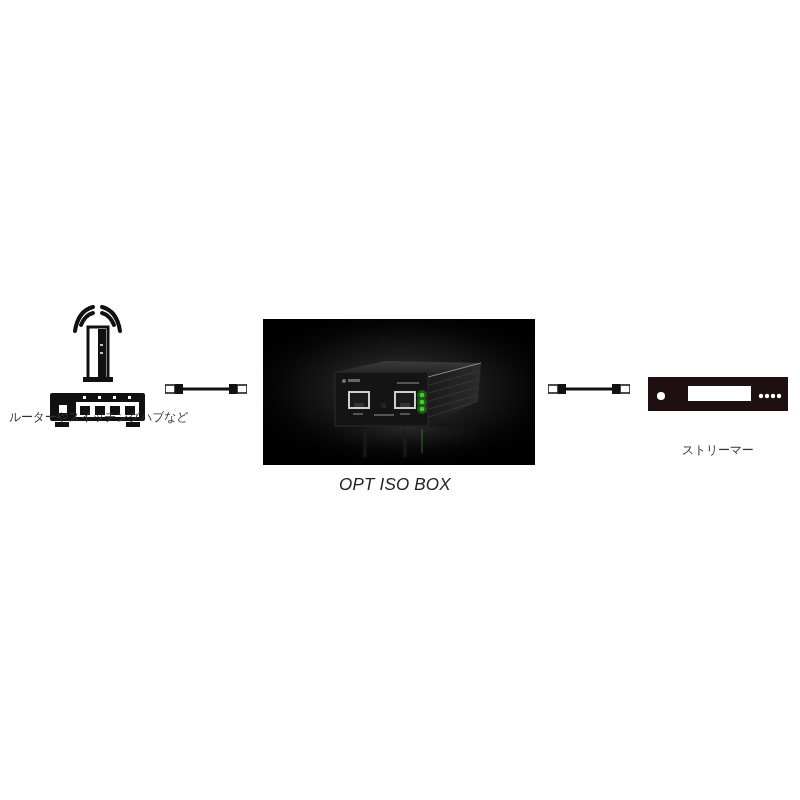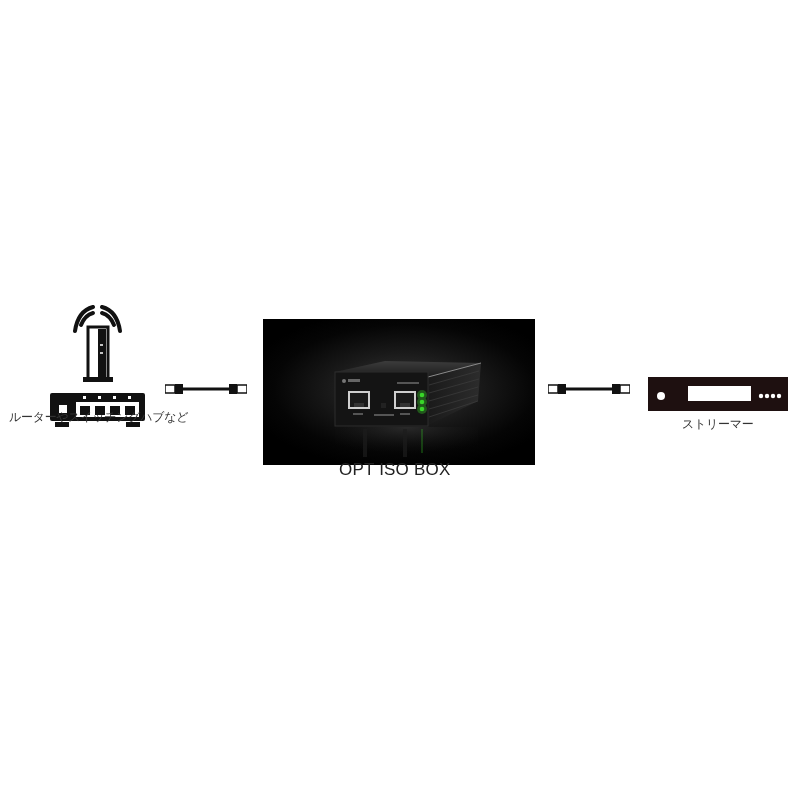--- a/index.html
+++ b/index.html
@@ -119,21 +119,21 @@
       <circle cx="159" cy="83" r="5"></circle>
       <circle cx="159" cy="90" r="5"></circle>
     </g>
 
     <rect x="72" y="108" width="143" height="38" fill="url(#refl)"></rect>
     <rect x="100" y="110" width="4" height="28" fill="#1c1c1c" opacity="0.7"></rect>
     <rect x="140" y="110" width="4" height="28" fill="#1c1c1c" opacity="0.7"></rect>
     <rect x="158" y="110" width="2" height="24" fill="#39d629" opacity="0.25"></rect>
   </svg>
 </div>
-<div class="abs caption" style="left:339px; top:460px;">OPT ISO BOX</div>
+<div class="abs caption" style="left:339px; top:475px;font-style:italic;">OPT ISO BOX</div>
 
 <div class="abs" style="left:548px; top:381px;">
   <svg width="82" height="14" viewBox="0 0 82 14">
     <rect x="0" y="3" width="10" height="8" fill="#fff" stroke="#111" stroke-width="1.5"></rect>
     <rect x="10" y="2" width="8" height="10" fill="#111"></rect>
     <line x1="18" y1="7" x2="64" y2="7" stroke="#111" stroke-width="3"></line>
     <rect x="64" y="2" width="8" height="10" fill="#111"></rect>
     <rect x="72" y="3" width="10" height="8" fill="#fff" stroke="#111" stroke-width="1.5"></rect>
   </svg>
 </div>
@@ -144,13 +144,13 @@
     <circle cx="13" cy="19" r="4" fill="#fff"></circle>
     <rect x="40" y="9" width="63" height="15" fill="#fff"></rect>
     <g fill="#fff">
       <circle cx="113" cy="19" r="2.2"></circle>
       <circle cx="119" cy="19" r="2.2"></circle>
       <circle cx="125" cy="19" r="2.2"></circle>
       <circle cx="131" cy="19" r="2.2"></circle>
     </g>
   </svg>
 </div>
-<div class="abs label-jp" style="left:682px; top:416px;">ストリーマー</div>
+<div class="abs label-jp" style="left:682px; top:442px;">ストリーマー</div>
 
 </body></html>

